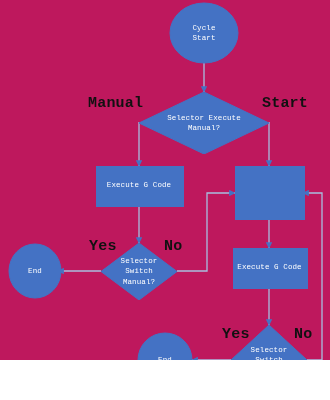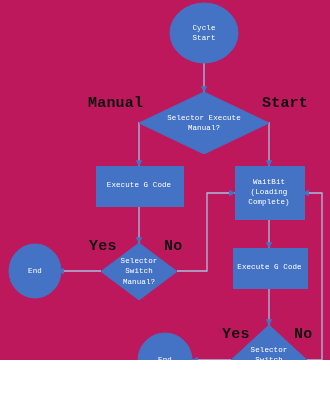--- a/index.html
+++ b/index.html
@@ -81,23 +81,20 @@
   </svg>
   <div class="node-label" style="left:139px; top:92px; width:130px; height:62px;">Selector Execute
 Manual?</div>
 
   <div style="position:absolute; left:96px; top:166px; width:86px; height:39px;
               background:#4472C4; border:1px solid #4472C4;"></div>
   <div class="node-label" style="left:96px; top:166px; width:86px; height:39px;">Execute G Code</div>
 
   <div style="position:absolute; left:235px; top:166px; width:68px; height:52px;
               background:#4472C4; border:1px solid #4472C4;"></div>
-  <div class="node-label" style="left:235px; top:166px; width:68px; height:52px;">WaitBit
-(Loading
-Complete)</div>
 
   <svg style="position:absolute; left:101px; top:243px;" width="76" height="57">
     <polygon points="38,0 76,28.5 38,57 0,28.5" fill="#4472C4" stroke="#4472C4"></polygon>
   </svg>
   <div class="node-label" style="left:101px; top:243px; width:76px; height:57px;">Selector
 Switch
 Manual?</div>
 
   <svg style="position:absolute; left:8px; top:243px;" width="54" height="56">
     <ellipse cx="27" cy="28" rx="26" ry="27" fill="#4472C4" stroke="#4472C4"></ellipse>

